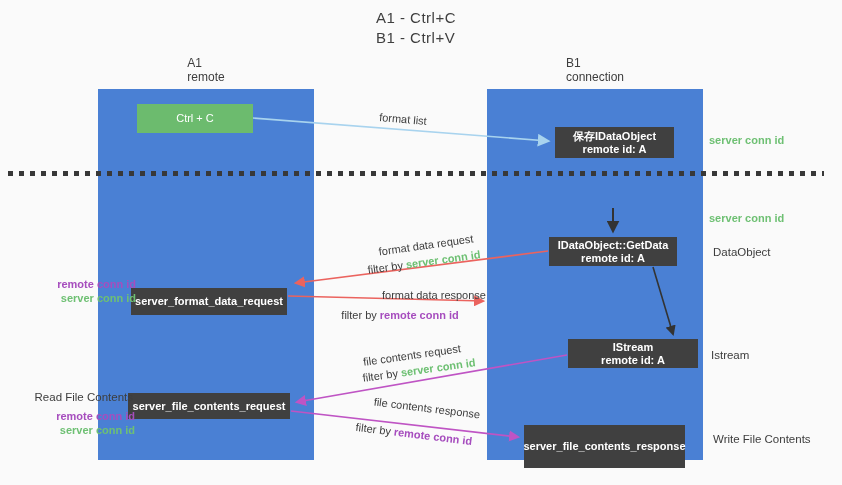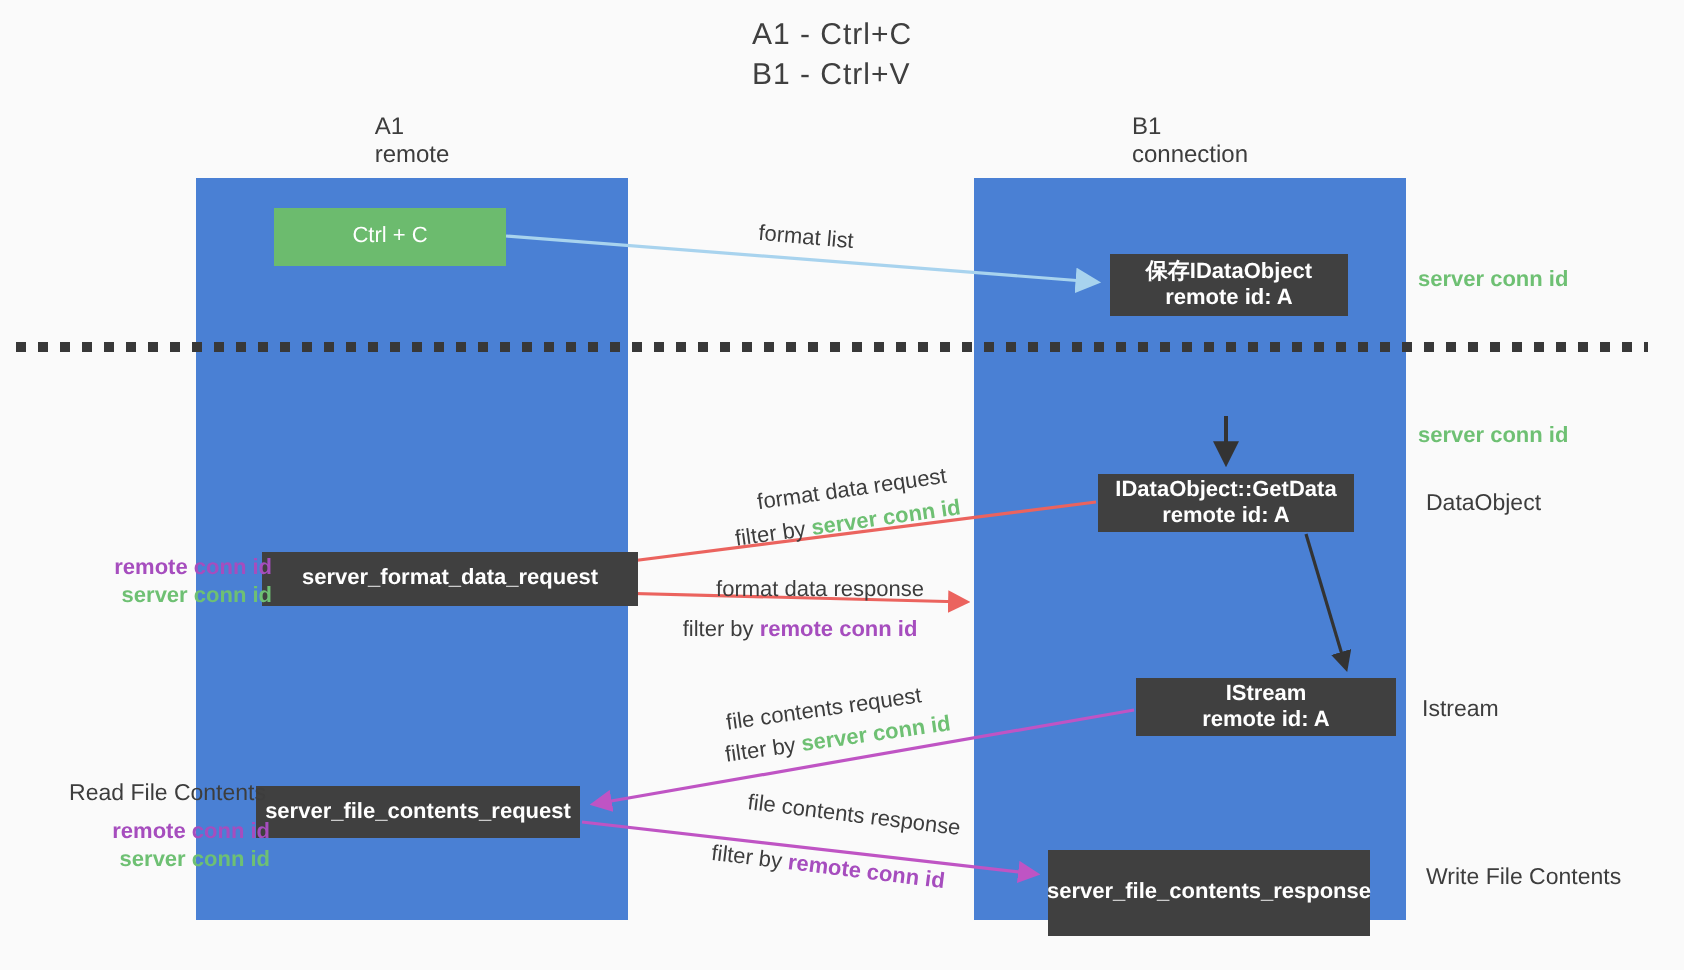--- a/index.html
+++ b/index.html
@@ -81,21 +81,21 @@
     <div>保存IDataObject</div>
     <div>remote id: A</div>
   </div>
 
 
   <div class="abs node orange-node" style="left:549px;top:237px;width:128px;height:29px;">
     <div>IDataObject::GetData</div>
     <div>remote id: A</div>
   </div>
 
-  <div class="abs node orange-node" style="left:131px;top:276px;width:188px;height:27px;">
+  <div class="abs node orange-node" style="left:131px;top:288px;width:156px;height:27px;">
       <span>server_format_data_request</span>
     </div>
 
 
   <div class="abs node orange-node" style="left:568px;top:339px;width:130px;height:29px;">
     <div>IStream</div>
     <div>remote id: A</div>
   </div>
 
   <div class="abs node orange-node" style="left:128px;top:393px;width:162px;height:26px;">
@@ -104,21 +104,21 @@
 
   <div class="abs node orange-node" style="left:524px;top:425px;width:161px;height:43px;">
       <span>server_file_contents_response</span>
     </div>
 
   <div class="abs arrow-label tilt-dn5" style="left:403px;top:119px;">format list</div>
 
   <div class="abs arrow-label tilt-up" style="left:426px;top:245px;">format data request</div>
   <div class="abs arrow-label tilt-up" style="left:424px;top:262px;"><span>filter by </span><span class="green-id">server conn id</span></div>
 
-  <div class="abs arrow-label" style="left:410px;top:295px;text-align:center;">format data response</div>
+  <div class="abs arrow-label" style="left:434px;top:295px;text-align:center;">format data response</div>
   <div class="abs arrow-label" style="left:400px;top:315px;"><span>filter by </span><span class="purple-id">remote conn id</span></div>
 
   <div class="abs arrow-label tilt-up" style="left:412px;top:355px;">file contents request</div>
   <div class="abs arrow-label tilt-up" style="left:419px;top:370px;"><span>filter by </span><span class="green-id">server conn id</span></div>
 
   <div class="abs arrow-label tilt-dn7" style="left:427px;top:408px;">file contents response</div>
   <div class="abs arrow-label tilt-dn7" style="left:414px;top:434px;"><span>filter by </span><span class="purple-id">remote conn id</span></div>
 
   <div class="abs side-green" style="left:709px;top:134px;">server conn id</div>
   <div class="abs side-green" style="left:709px;top:212px;">server conn id</div>

